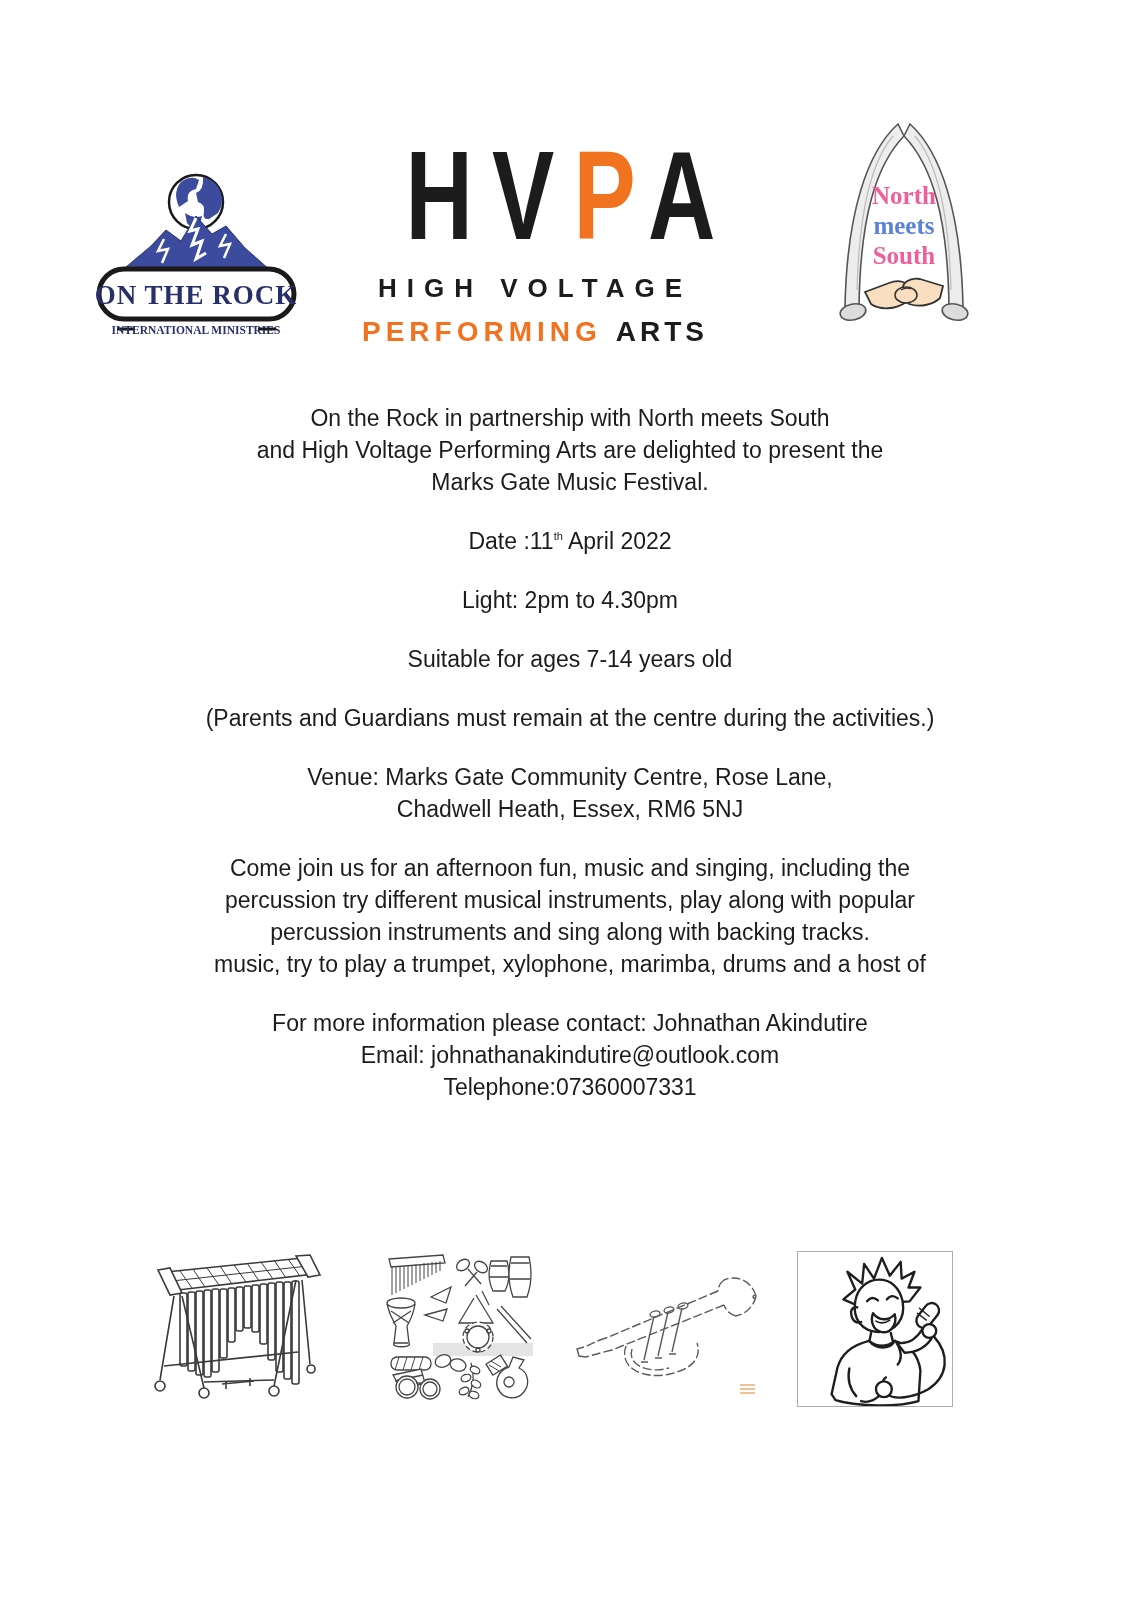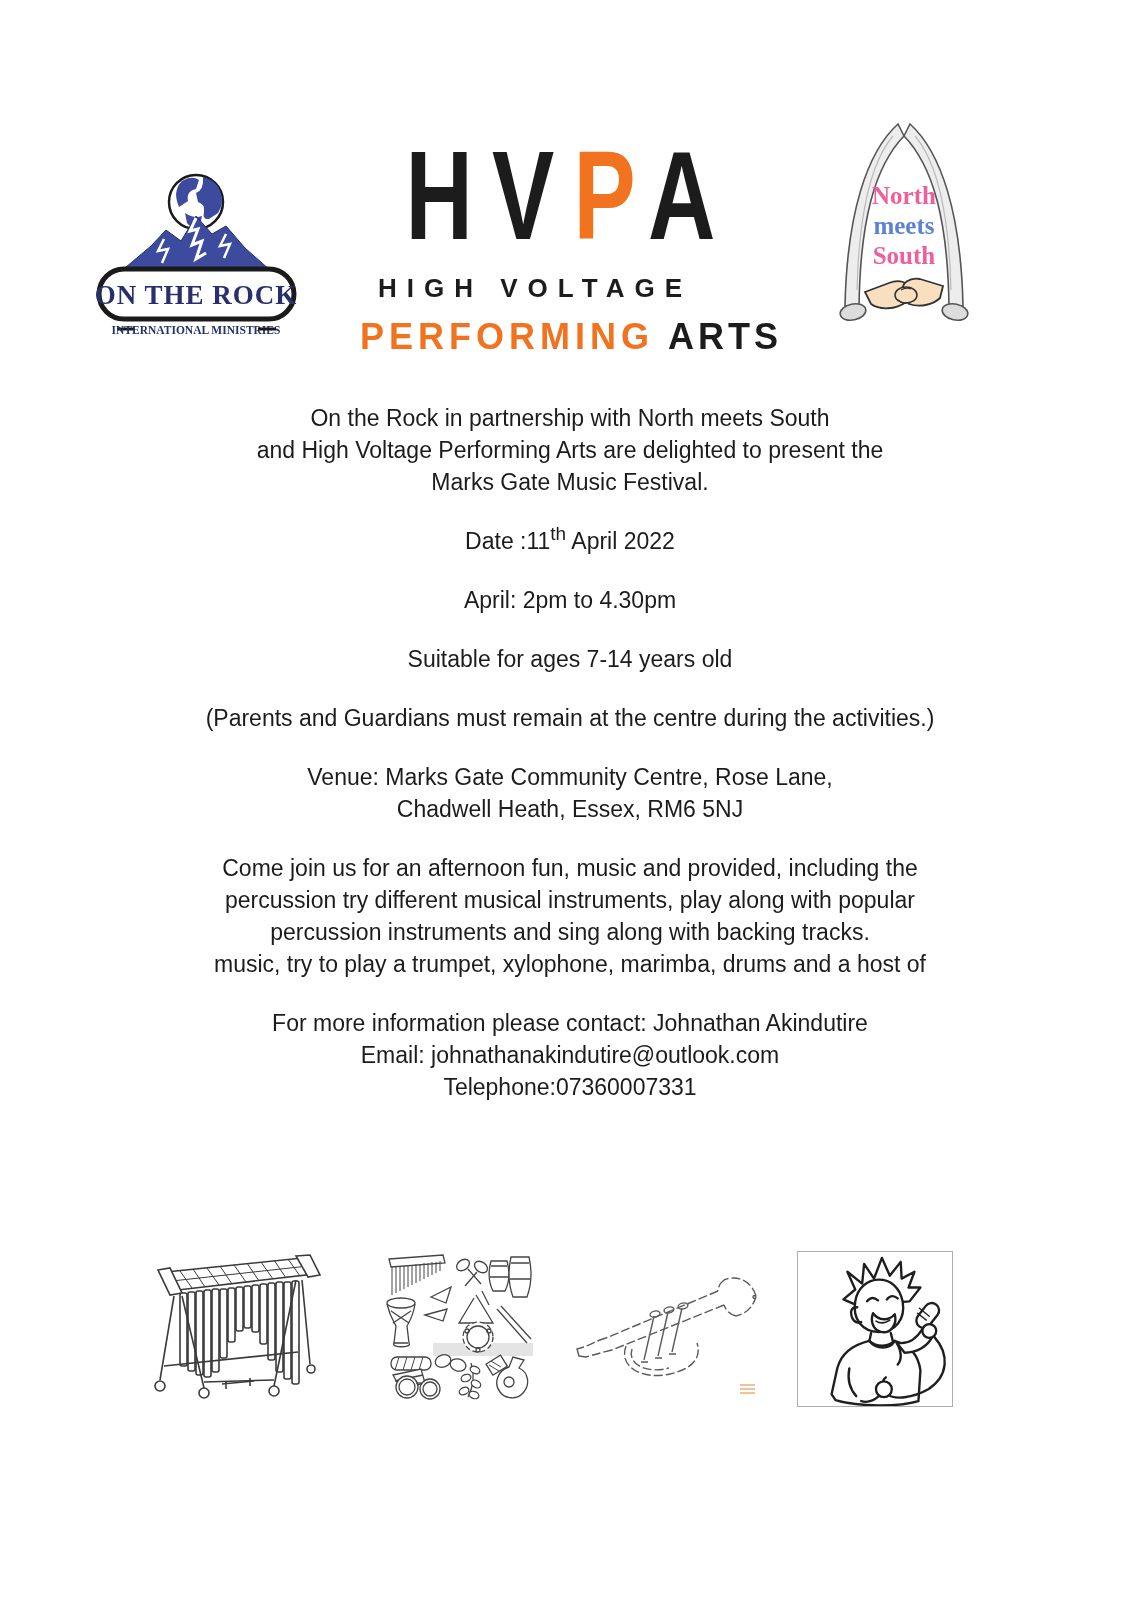--- a/index.html
+++ b/index.html
@@ -15,30 +15,30 @@
   .hvpa-acronym{
     font-size:126px;font-weight:bold;line-height:112px;letter-spacing:26px;
     white-space:nowrap;transform:scaleX(.74);transform-origin:50% 50%;
     color:var(--hvpa-black,#1c1c1c);
   }
   .hvpa-acronym .orange{color:var(--hvpa-orange,#f1731f);}
   .hvpa-sub1{
     margin-top:21px;font-size:26px;font-weight:bold;letter-spacing:10px;
     white-space:nowrap;color:var(--hvpa-black,#1c1c1c);
   }
-  .hvpa-sub2{margin-top:12px;font-size:36px;font-weight:bold;white-space:nowrap;}
+  .hvpa-sub2{margin-top:12px;font-size:28px;font-weight:bold;white-space:nowrap;}
   .hvpa-sub2 .performing{color:var(--hvpa-orange,#f1731f);letter-spacing:5px;margin-right:14px;}
   .hvpa-sub2 .arts{color:var(--hvpa-black,#1c1c1c);letter-spacing:4px;}
   .nms-logo{left:813px;top:118px;width:182px;height:218px;}
 
   
   .content{left:0;top:402px;width:1140px;text-align:center;font-size:23px;line-height:32px;}
   .content p{margin:27px 0 0 0;}
   .content p:first-child{margin-top:0;}
-  .content sup{font-size:19px;line-height:0;}
+  .content sup{font-size:11px;line-height:0;}
 
   
   .illus{position:absolute;}
   .vibraphone{left:152px;top:1248px;width:172px;height:152px;}
   .percussion{left:385px;top:1253px;width:148px;height:147px;}
   .trumpet{left:570px;top:1272px;width:190px;height:125px;}
   .singer{left:797px;top:1251px;width:156px;height:156px;border:1px solid #adadad;background:#fff;box-sizing:border-box;}
   .orange-mark{left:740px;top:1384px;width:15px;height:11px;opacity:.65;
     background:repeating-linear-gradient(#e8a05a 0 2px,#fff 2px 4px);}
   svg{display:block;width:100%;height:100%;}
@@ -98,31 +98,31 @@
 </div>
 
 <div class="abs content">
   <p>
     </p>
     <div>On the Rock in partnership with North meets South</div>
     <div>and High Voltage Performing Arts are delighted to present the</div>
     <div>Marks Gate Music Festival.</div>
   <p></p>
   <p><span>Date :11</span><sup>th</sup><span> April 2022</span></p>
-  <p>April: 2pm to 4.30pm</p>
+  <p>Light: 2pm to 4.30pm</p>
   <p>Suitable for ages 7-14 years old</p>
   <p>(Parents and Guardians must remain at the centre during the activities.)</p>
   <p>
     </p>
     <div>Venue: Marks Gate Community Centre, Rose Lane,</div>
     <div>Chadwell Heath, Essex, RM6 5NJ</div>
   <p></p>
   <p>
     </p>
-    <div>Come join us for an afternoon fun, music and provided, including the</div>
+    <div>Come join us for an afternoon fun, music and singing, including the</div>
     <div>percussion try different musical instruments, play along with popular</div>
     <div>percussion instruments and sing along with backing tracks.</div>
     <div>music, try to play a trumpet, xylophone, marimba, drums and a host of</div>
   <p></p>
   <p>
     </p>
     <div>For more information please contact: Johnathan Akindutire</div>
     <div>Email: johnathanakindutire@outlook.com</div>
     <div>Telephone:07360007331</div>
   <p></p>

